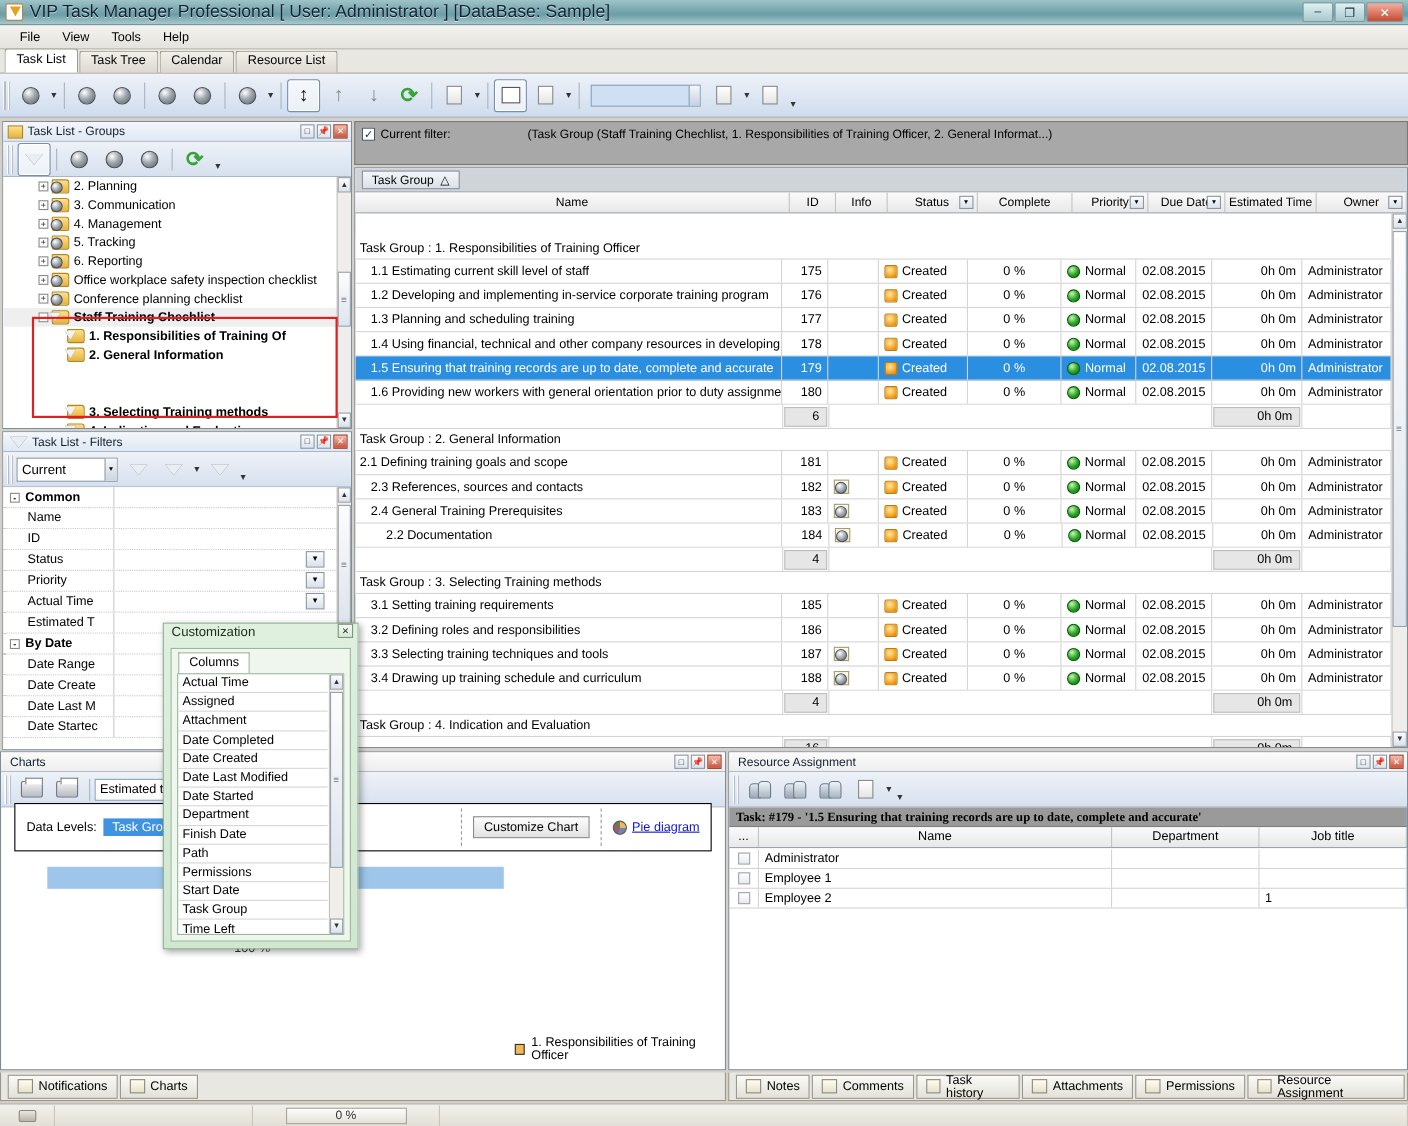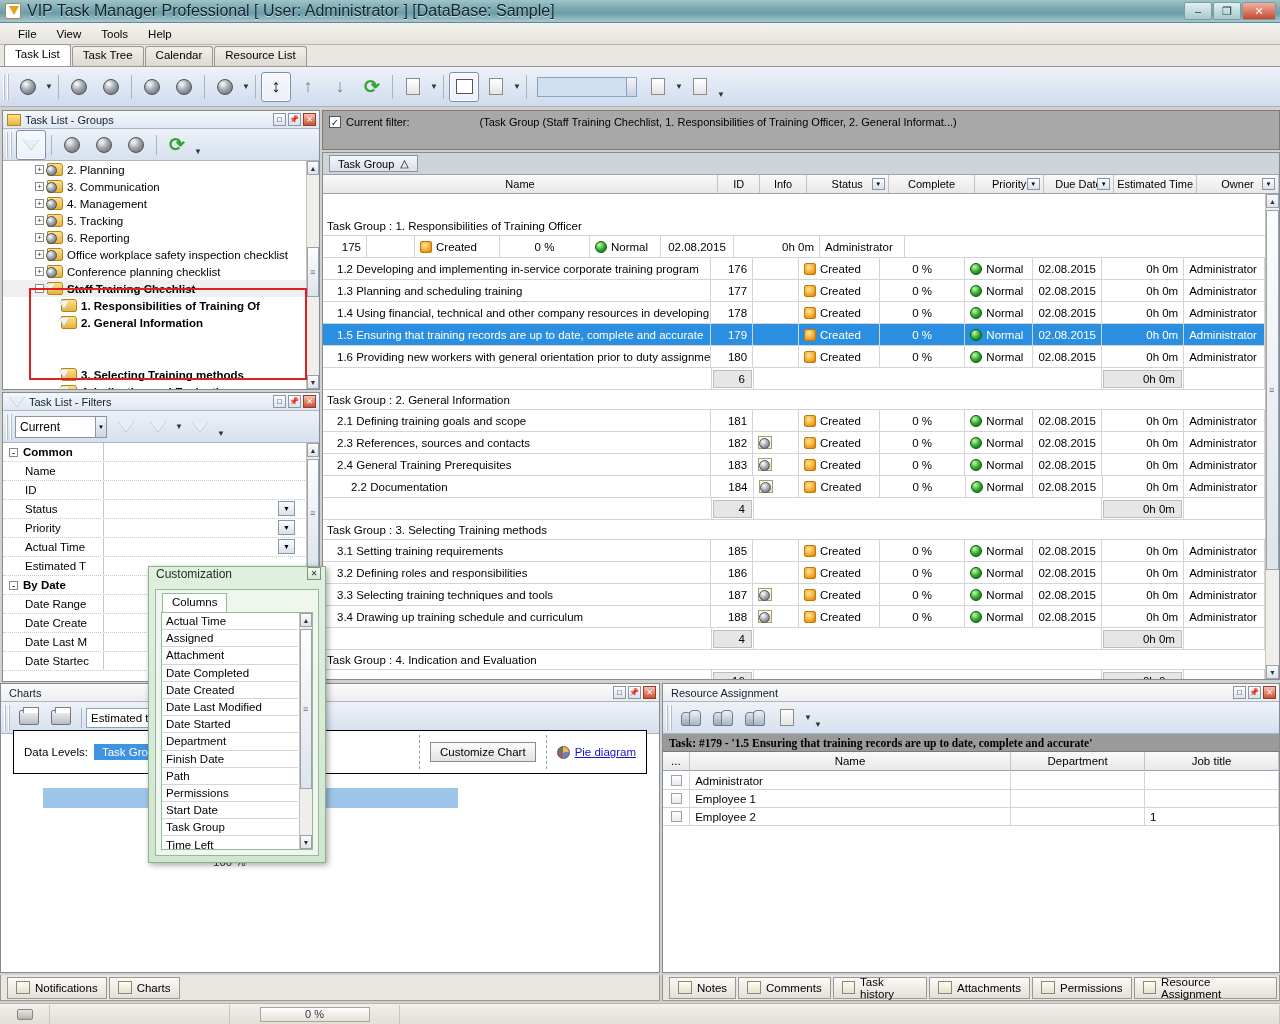--- a/index.html
+++ b/index.html
@@ -616,20 +616,23 @@
       <div class="h" style="width: 85px;">
         <span>Owner</span>
         <span class="hdrop">▼</span>
       </div>
     </div>
   <div id="gridbody" style="position:absolute;left:0;right:14px;top:63px;bottom:0;overflow:hidden;">
       <div class="grouphdr">
         <span>Task Group : 1. Responsibilities of Training Officer</span>
       </div>
       <div class="gridrow">
+        <span class="c" style="width:410px;padding-left:14px;">
+          <span>1.1 Estimating current skill level of staff</span>
+        </span>
         <span class="c" style="width:44px;justify-content:flex-end;">
           <span>175</span>
         </span>
         <span class="c" style="width:48px;justify-content:flex-start;"></span>
         <span class="c" style="width:85px;">
           <span class="statusic"></span>
           <span>Created</span>
         </span>
         <span class="c" style="width:90px;justify-content:center;">
           <span>0 %</span>
@@ -801,21 +804,21 @@
         <span class="c" style="width:367px;"></span>
         <span class="c" style="width:86px;padding:1px;">
           <span class="sumcell" style="width:100%">0h 0m</span>
         </span>
         <span class="c" style="width:85px;"></span>
       </div>
       <div class="grouphdr">
         <span>Task Group : 2. General Information</span>
       </div>
       <div class="gridrow">
-        <span class="c" style="width:410px;padding-left:14px;">
+        <span class="c" style="width:410px;padding-left:4px;">
           <span>2.1 Defining training goals and scope</span>
         </span>
         <span class="c" style="width:44px;justify-content:flex-end;">
           <span>181</span>
         </span>
         <span class="c" style="width:48px;justify-content:flex-start;"></span>
         <span class="c" style="width:85px;">
           <span class="statusic"></span>
           <span>Created</span>
         </span>
@@ -1159,20 +1162,27 @@
     <span style="flex:1"></span>
     <span class="dashsep"></span>
     <span class="btn">Customize Chart</span>
     <span class="dashsep"></span>
     <span class="pieic"></span>
     <span class="link">Pie diagram</span>
   </div>
   <div id="chart-canvas">
     <div id="bar100"></div>
     <div id="bar-label">100 %</div>
+    <div id="legend">
+        <div class="lg">
+          <span class="sw" style="background:#f0b858"></span>
+          <span>1. Responsibilities of Training Officer</span>
+        </div>
+        <div class="lg"></div>
+      </div>
   </div>
 </div>
 
 <div id="resource">
   <div class="panel-title" style="background:linear-gradient(180deg,#fbfbfb,#ededed);">
     <span class="ttxt">Resource Assignment</span>
     <span class="ptbtns">
       <span class="ptbtn">□</span>
       <span class="ptbtn">📌</span>
       <span class="ptbtn red">✕</span>

